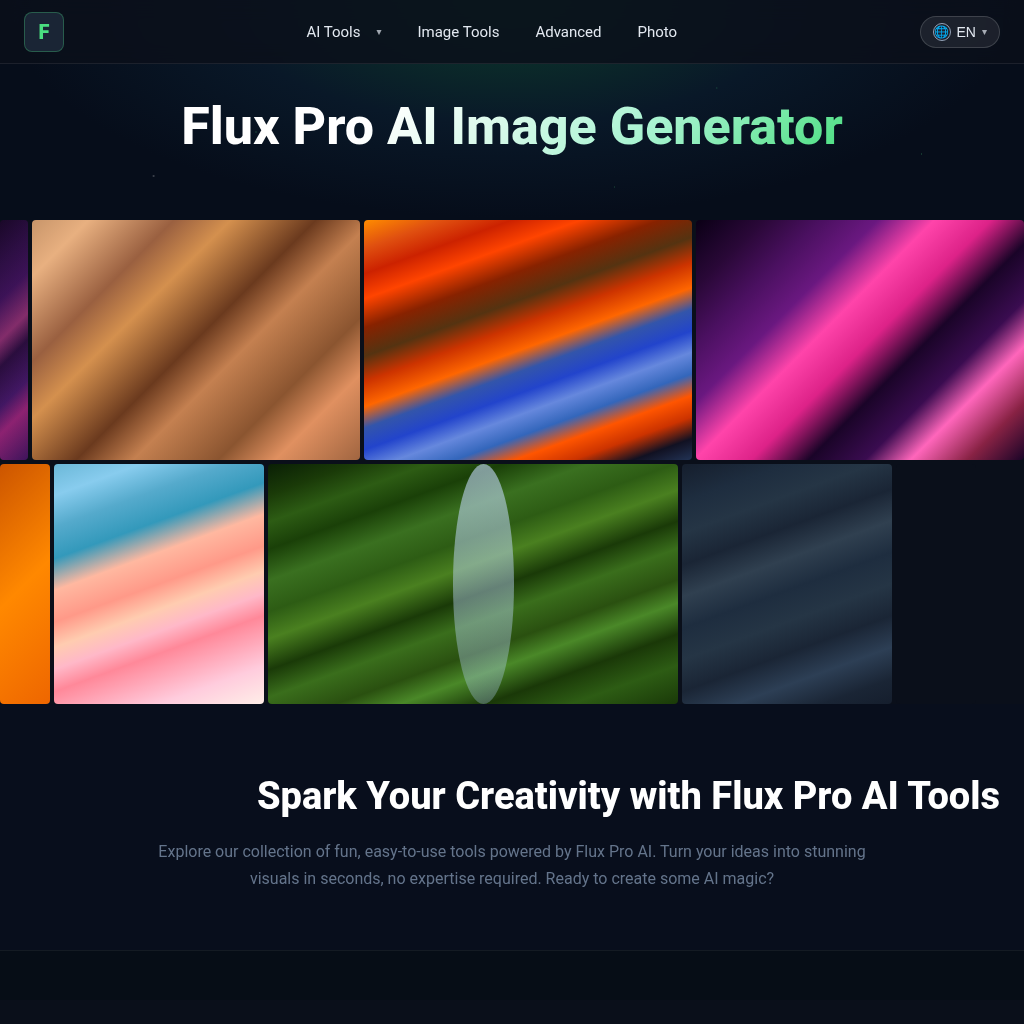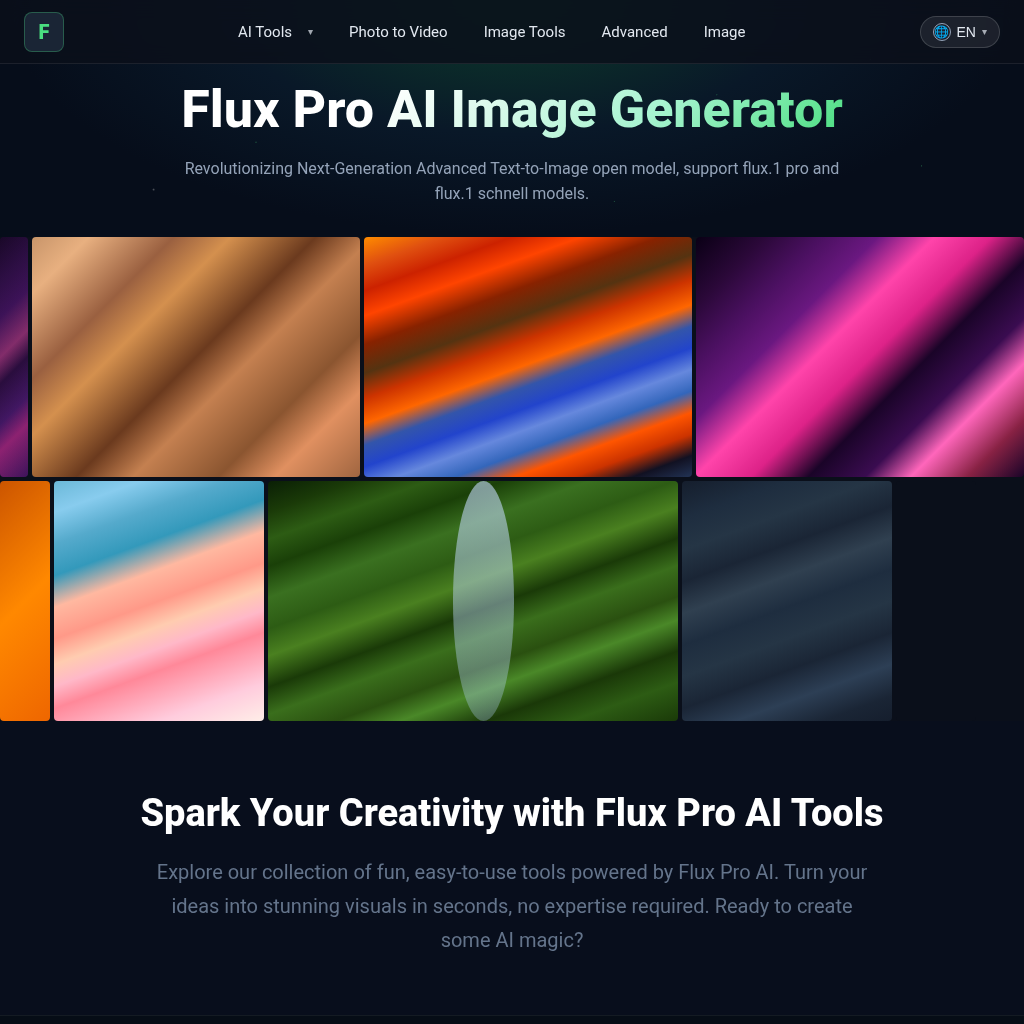--- a/index.html
+++ b/index.html
@@ -158,23 +158,24 @@
     .spark-section {
       background: #080e1c;
       padding: 70px 24px 50px;
       text-align: center;
     }
     .spark-title {
       font-size: 38px;
       font-weight: 800;
       color: #fff;
       margin-bottom: 20px;
+      text-align: right;
     }
     .spark-desc {
-      font-size: 20px;
+      font-size: 16px;
       color: #64748b;
       max-width: 720px;
       margin: 8px auto;
       line-height: 1.7;
     }
 
     
     .bottom-bar {
       height: 50px;
       background: #060d16;
@@ -272,45 +273,41 @@
       <span>F</span>
     </div>
   </div>
 
   <div class="nav-center">
     <a class="nav-link nav-link-ai">
       <span>AI Tools</span>
       <span class="chevron">▾</span>
     </a>
     <a class="nav-link">
-      <span>Photo to Video</span>
-    </a>
-    <a class="nav-link">
       <span>Image Tools</span>
     </a>
     <a class="nav-link">
       <span>Advanced</span>
     </a>
     <a class="nav-link">
-      <span>Image</span>
+      <span>Photo</span>
     </a>
   </div>
 
   <div class="nav-right">
     <button class="lang-btn">
       <span class="globe-icon">🌐</span>
       <span>EN</span>
       <span class="chevron">▾</span>
     </button>
   </div>
 </nav>
 
 <section class="hero">
   <h1 class="hero-title">Flux Pro AI Image Generator</h1>
-  <p class="hero-subtitle">Revolutionizing Next-Generation Advanced Text-to-Image open model, support flux.1 pro and flux.1 schnell models.</p>
 </section>
 
 <div class="gallery-container">
 
   <div class="row1">
 
     <div class="cell r1-partial-left">
       <div class="cell-inner woman-scene" style="opacity:0.4;"></div>
     </div>
 

